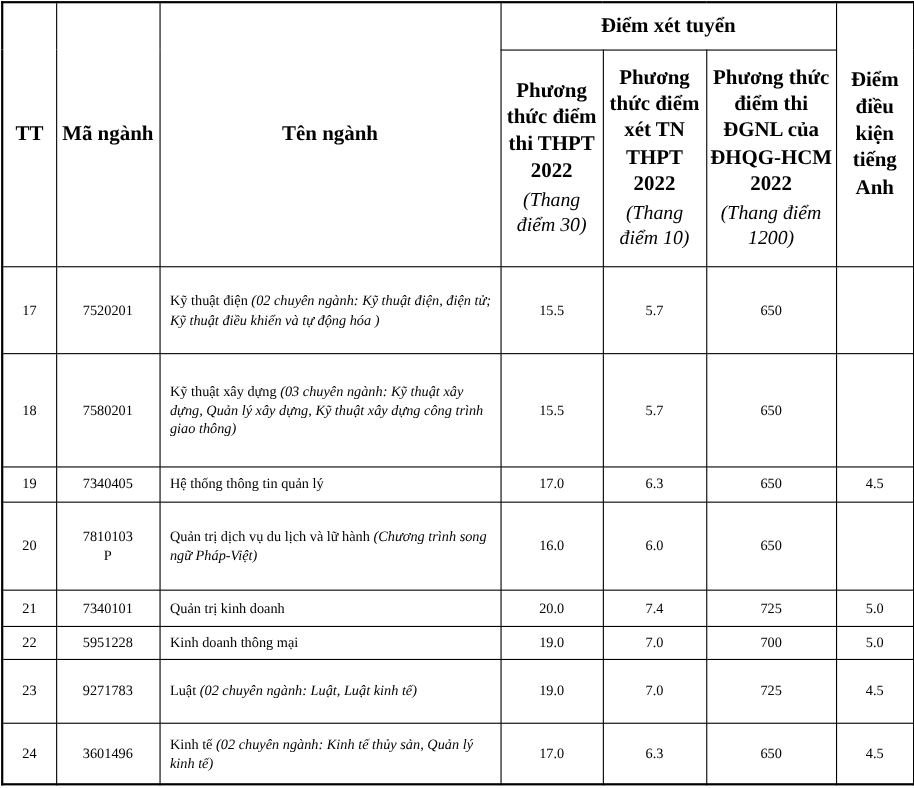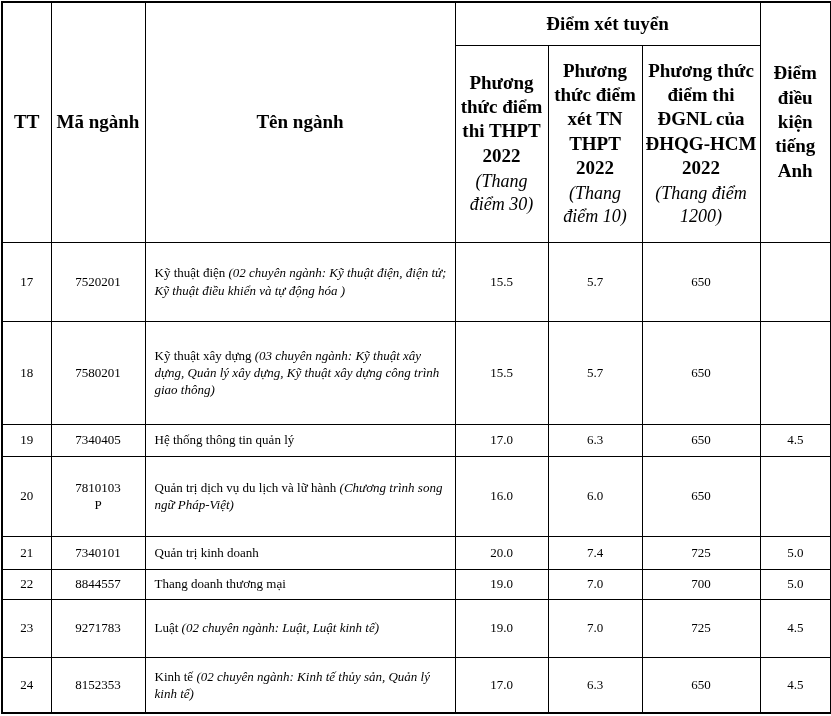--- a/index.html
+++ b/index.html
@@ -175,23 +175,23 @@
       <span>Quản trị kinh doanh</span>
       <span class="name-note"></span>
     </td>
     <td class="td-score">20.0</td>
     <td class="td-score">7.4</td>
     <td class="td-score">725</td>
     <td class="td-eng">5.0</td>
   </tr>
         <tr class="r5">
     <td class="td-tt">22</td>
-    <td class="td-code">8844557</td>
-    <td class="td-name">
-      <span>Thang doanh thương mại</span>
+    <td class="td-code">5951228</td>
+    <td class="td-name">
+      <span>Kinh doanh thông mại</span>
       <span class="name-note"></span>
     </td>
     <td class="td-score">19.0</td>
     <td class="td-score">7.0</td>
     <td class="td-score">700</td>
     <td class="td-eng">5.0</td>
   </tr>
         <tr class="r6">
     <td class="td-tt">23</td>
     <td class="td-code">9271783</td>
@@ -199,21 +199,21 @@
       <span>Luật</span>
       <span class="name-note">(02 chuyên ngành: Luật, Luật kinh tế)</span>
     </td>
     <td class="td-score">19.0</td>
     <td class="td-score">7.0</td>
     <td class="td-score">725</td>
     <td class="td-eng">4.5</td>
   </tr>
         <tr class="r7">
     <td class="td-tt">24</td>
-    <td class="td-code">8152353</td>
+    <td class="td-code">3601496</td>
     <td class="td-name">
       <span>Kinh tế</span>
       <span class="name-note">(02 chuyên ngành: Kinh tế thủy sản, Quản lý kinh tế)</span>
     </td>
     <td class="td-score">17.0</td>
     <td class="td-score">6.3</td>
     <td class="td-score">650</td>
     <td class="td-eng">4.5</td>
   </tr>
       </tbody>

